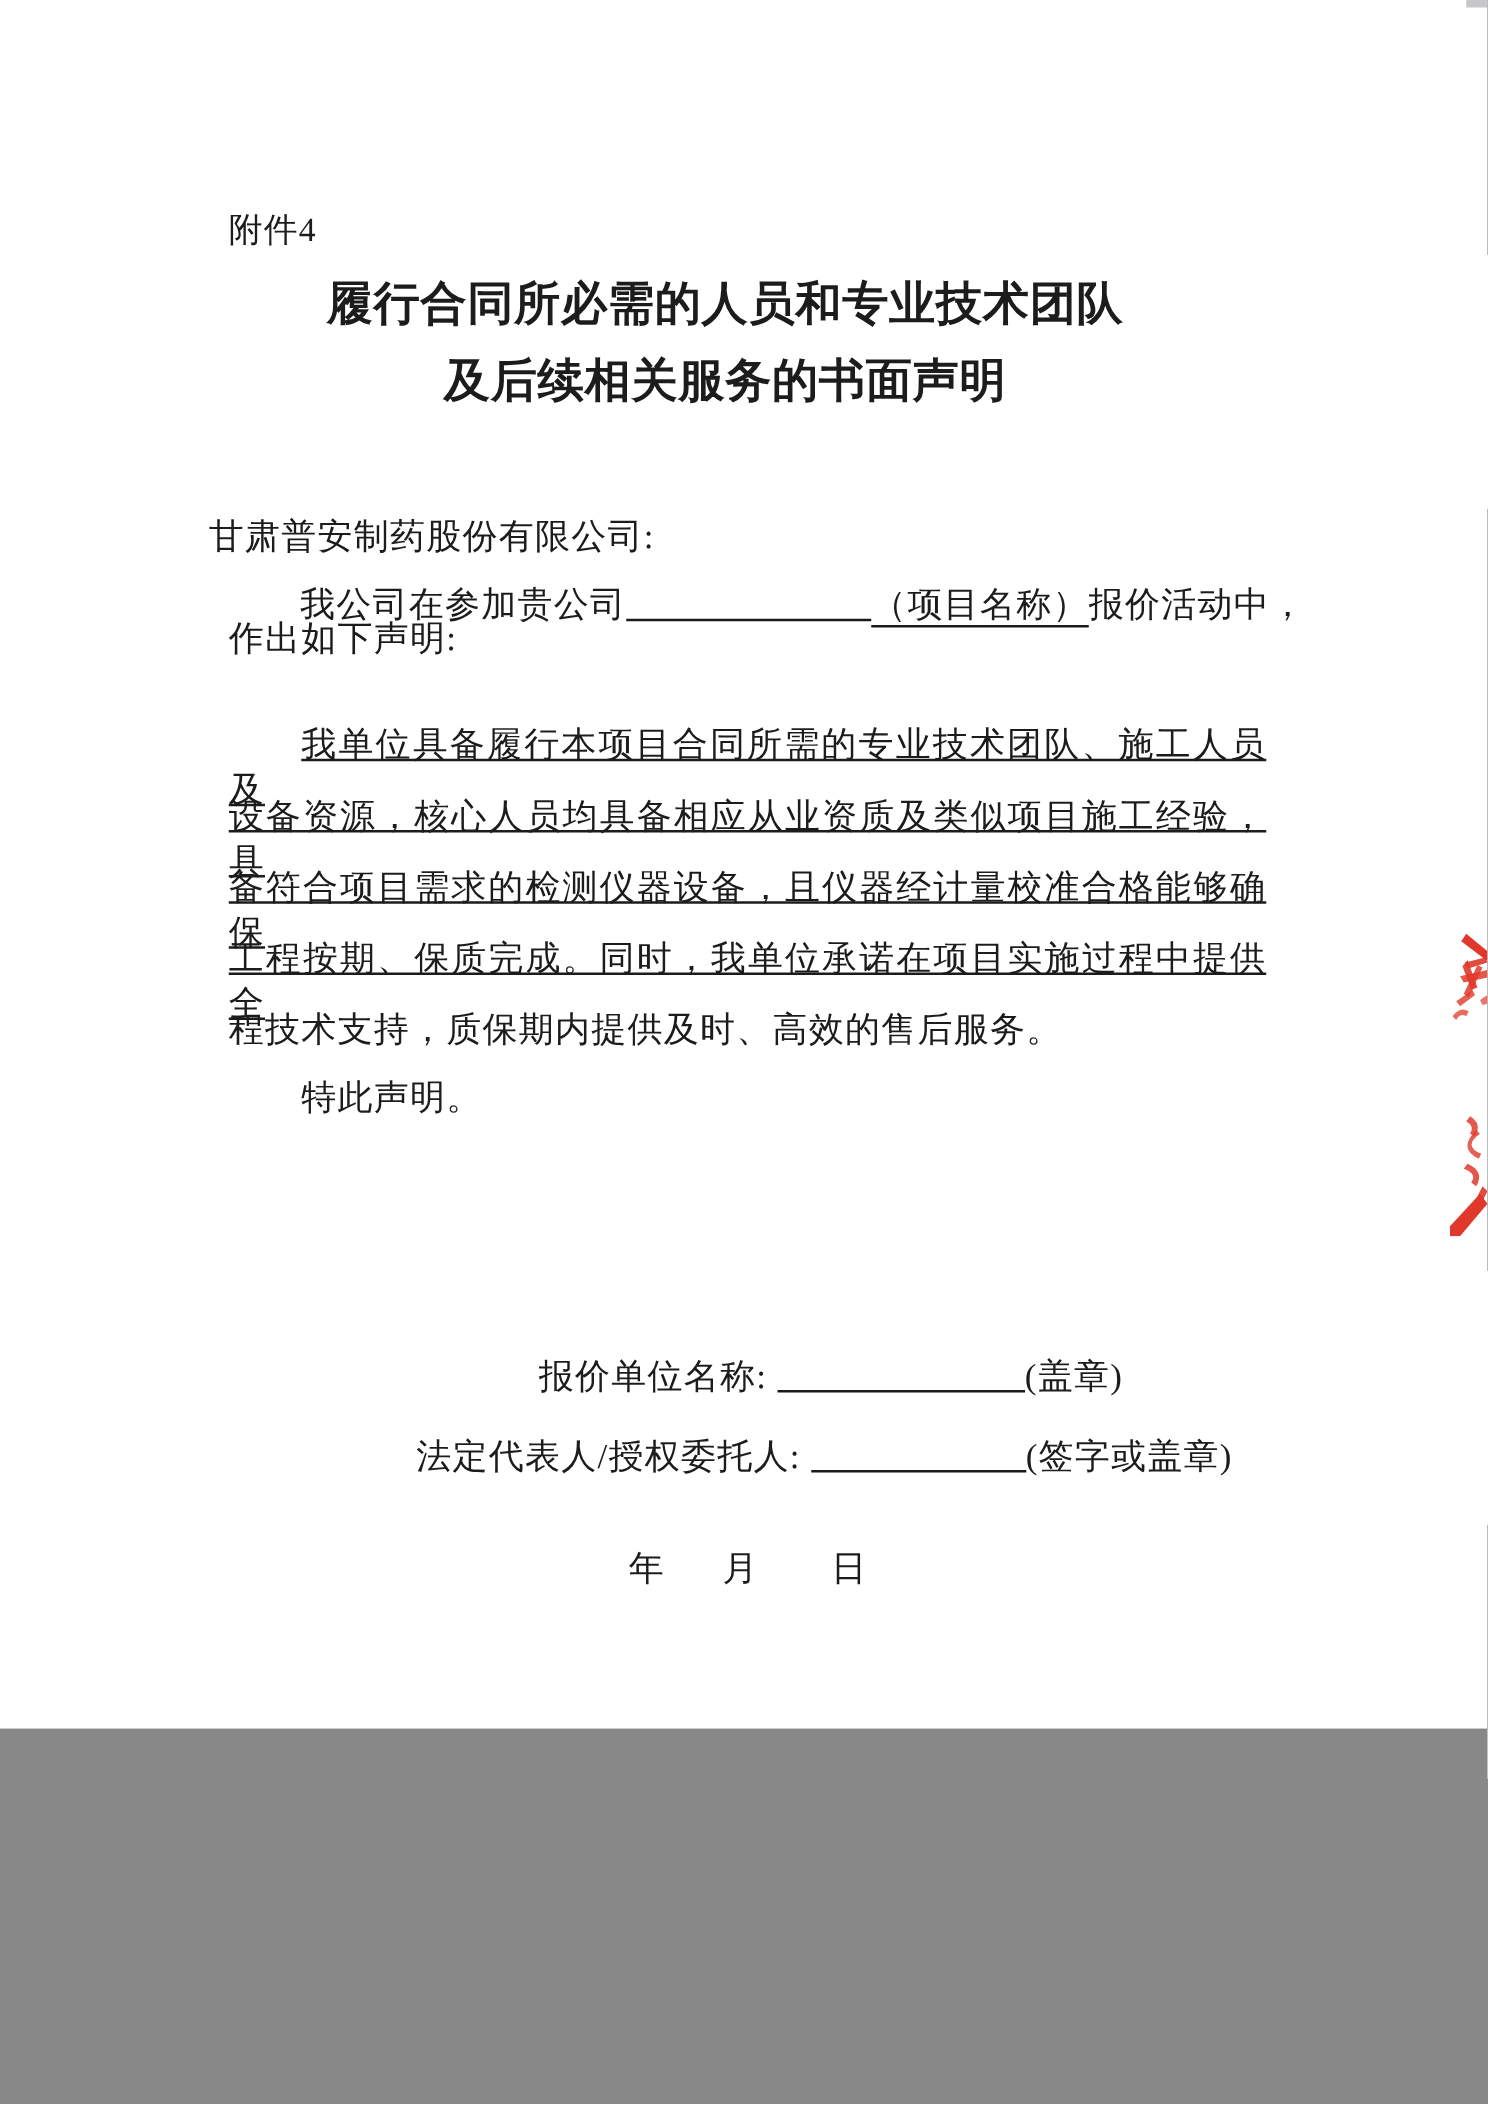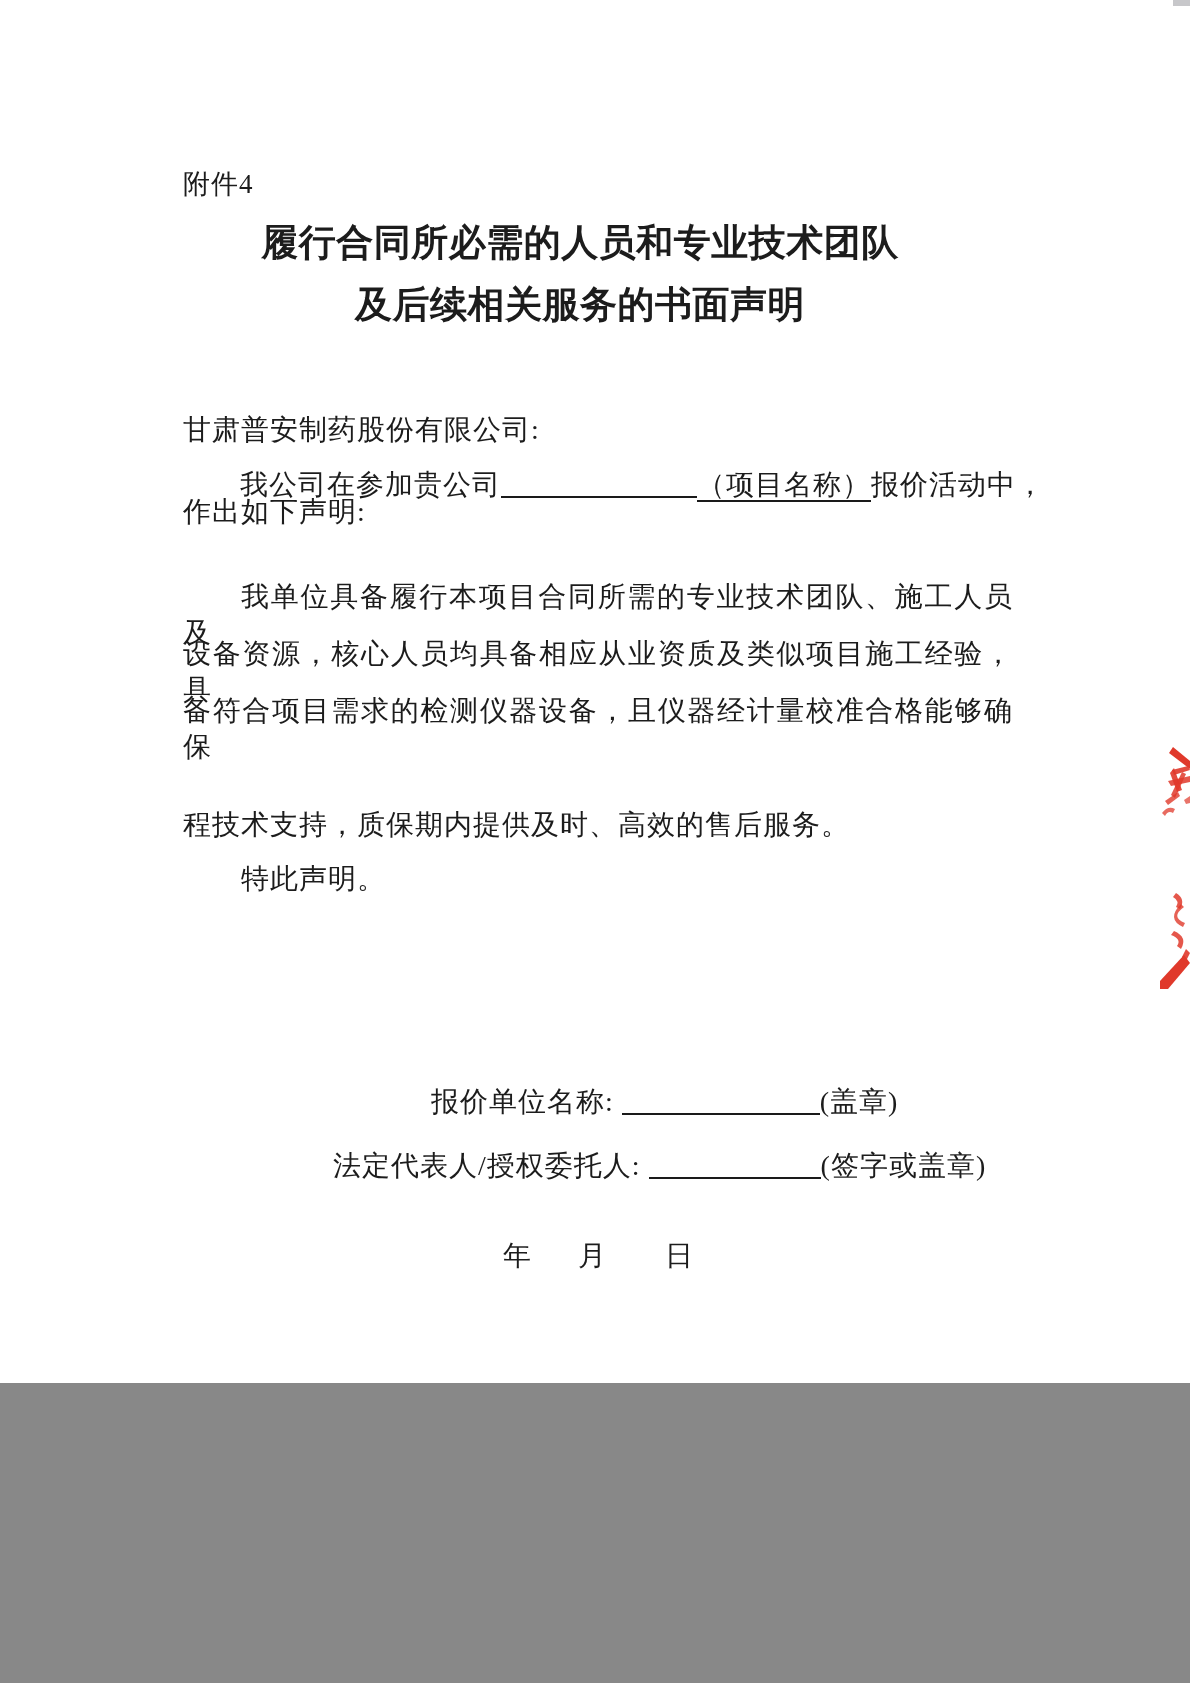--- a/index.html
+++ b/index.html
@@ -18,35 +18,35 @@
   .abs { position: absolute; line-height: 1.25; white-space: nowrap; }
 
   .attachment-label { left: 183px; top: 168px; font-size: 27px; letter-spacing: 1px; }
 
   .title-wrap { position: absolute; left: 0; top: 0; width: 1160px; text-align: center; }
   .title-line { position: absolute; left: 0; width: 100%; font-weight: 700; font-size: 37px; letter-spacing: 0.5px; }
   .title-line.l1 { top: 218px; }
   .title-line.l2 { top: 280px; }
 
   .body-line { font-size: 28px; letter-spacing: 1px; line-height: 1.3; }
-  .addressee { left: 183px; top: 412px; font-family: Liberation Serif, serif; }
+  .addressee { left: 167px; top: 412px; font-family: Liberation Serif, serif; }
   .p1 { left: 183px; top: 467px; }
   .p1 .indent { display: inline-block; width: 57px; }
   .blank-underline {
     display: inline-block;
     width: 196px;
     height: 30px;
     border-bottom: 2px solid #1a1a1a;
     vertical-align: -4px;
   }
   .underlined { border-bottom: 2px solid #1a1a1a; padding-bottom: 0; }
   .p1b { left: 183px; top: 494px; }
 
   .p2-line { left: 183px; width: 830px; white-space: normal; }
-  .p2-justify { text-align: justify; text-align-last: justify; }
+  .p2-justify { text-align: justify; text-align-last: justify; text-decoration: underline; }
   .p2-l1 { top: 579px; text-indent: 58px; }
   .p2-l2 { top: 636px; }
   .p2-l3 { top: 693px; }
   .p2-l4 { top: 750px; }
   .p2-l5 { top: 807px; }
 
   .closing { left: 241px; top: 861px; }
 
   .sig-line { font-size: 28px; letter-spacing: 1px; text-align: right; }
   .sig-company { left: 431px; top: 1084px; }
@@ -82,20 +82,21 @@
 
   <div class="abs body-line p1">
     <span class="indent"></span><span>我公司在参加贵公司</span><span class="blank-underline"></span><span class="underlined">（项目名称）</span><span>报价活动中，</span>
   </div>
 
   <div class="abs body-line p1b">作出如下声明:</div>
 
   <div class="abs body-line p2-line p2-justify p2-l1">我单位具备履行本项目合同所需的专业技术团队、施工人员及</div>
   <div class="abs body-line p2-line p2-justify p2-l2">设备资源，核心人员均具备相应从业资质及类似项目施工经验，具</div>
   <div class="abs body-line p2-line p2-justify p2-l3">备符合项目需求的检测仪器设备，且仪器经计量校准合格能够确保</div>
+  <div class="abs body-line p2-line p2-justify p2-l4">工程按期、保质完成。同时，我单位承诺在项目实施过程中提供全</div>
   <div class="abs body-line p2-line p2-l5">程技术支持，质保期内提供及时、高效的售后服务。</div>
 
   <div class="abs body-line closing">特此声明。</div>
 
   <div class="abs sig-line sig-company">
     <span>报价单位名称:</span>
     <span class="sig-blank company"></span><span>(盖章)</span>
   </div>
 
   <div class="abs sig-line sig-rep">

